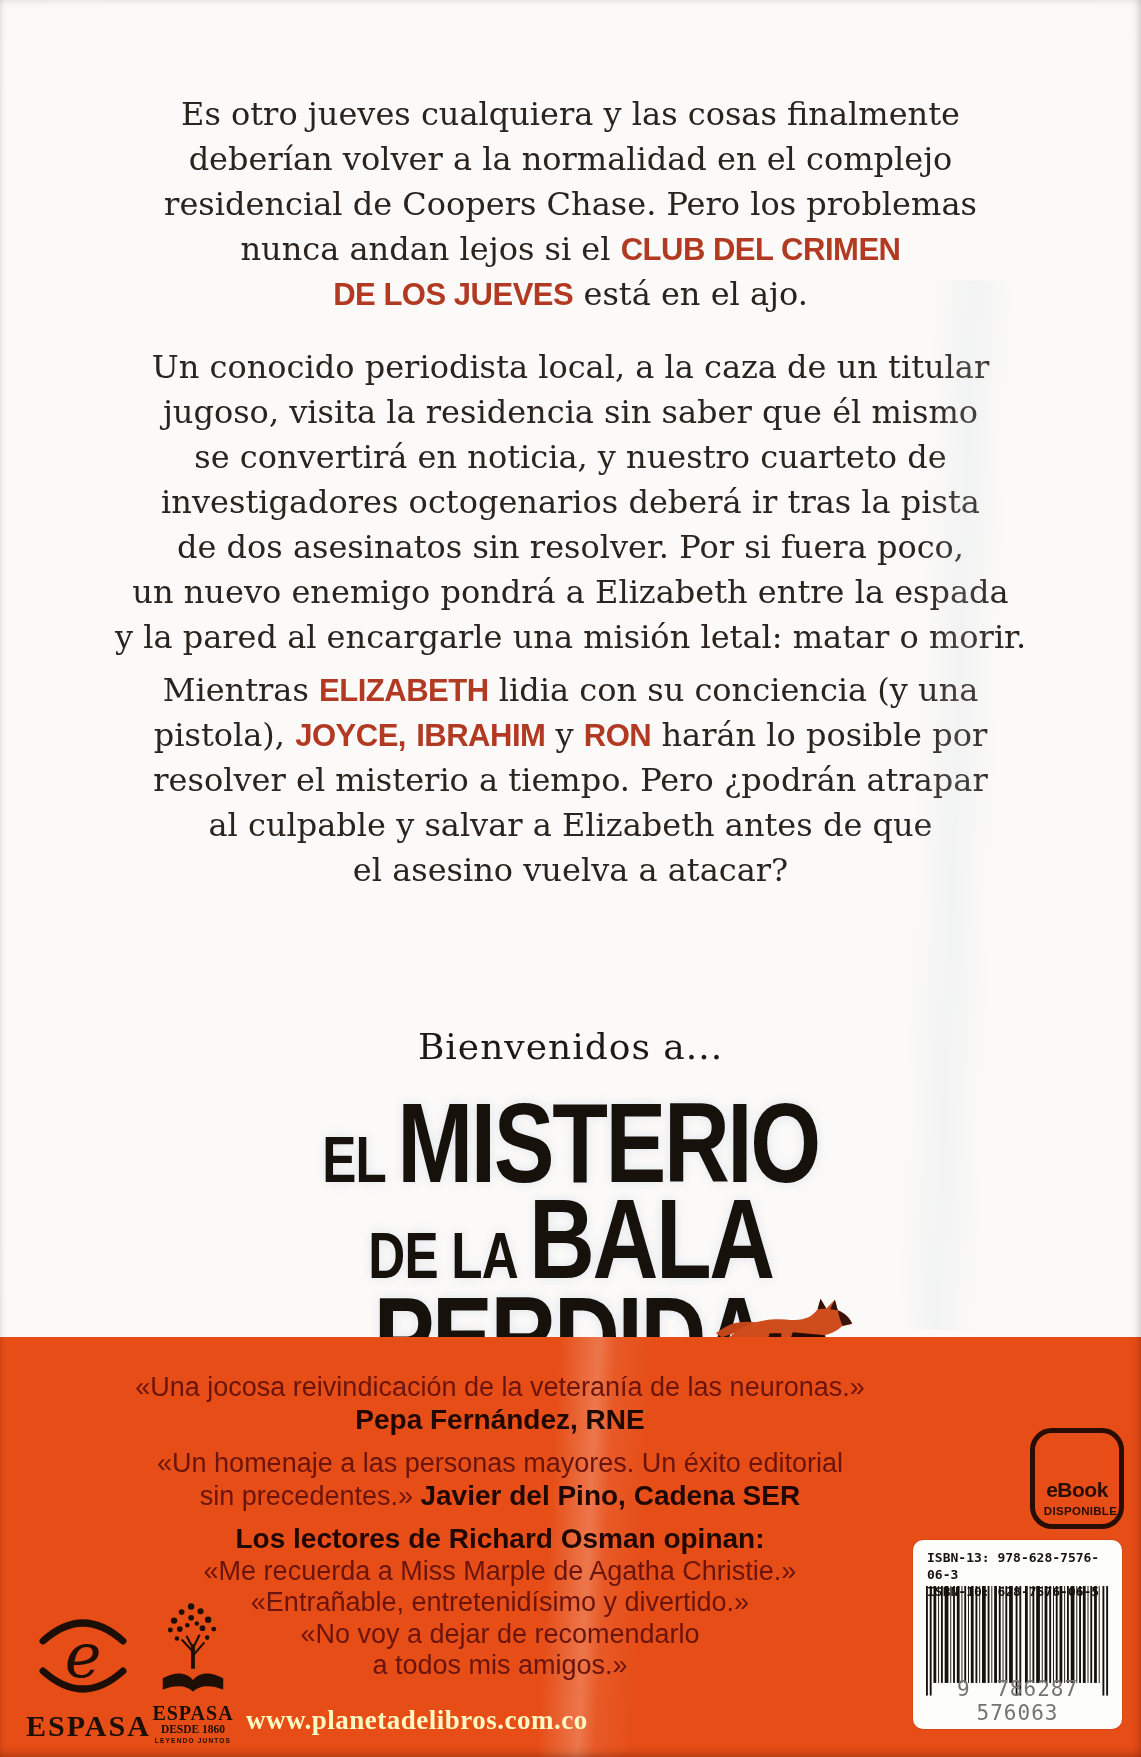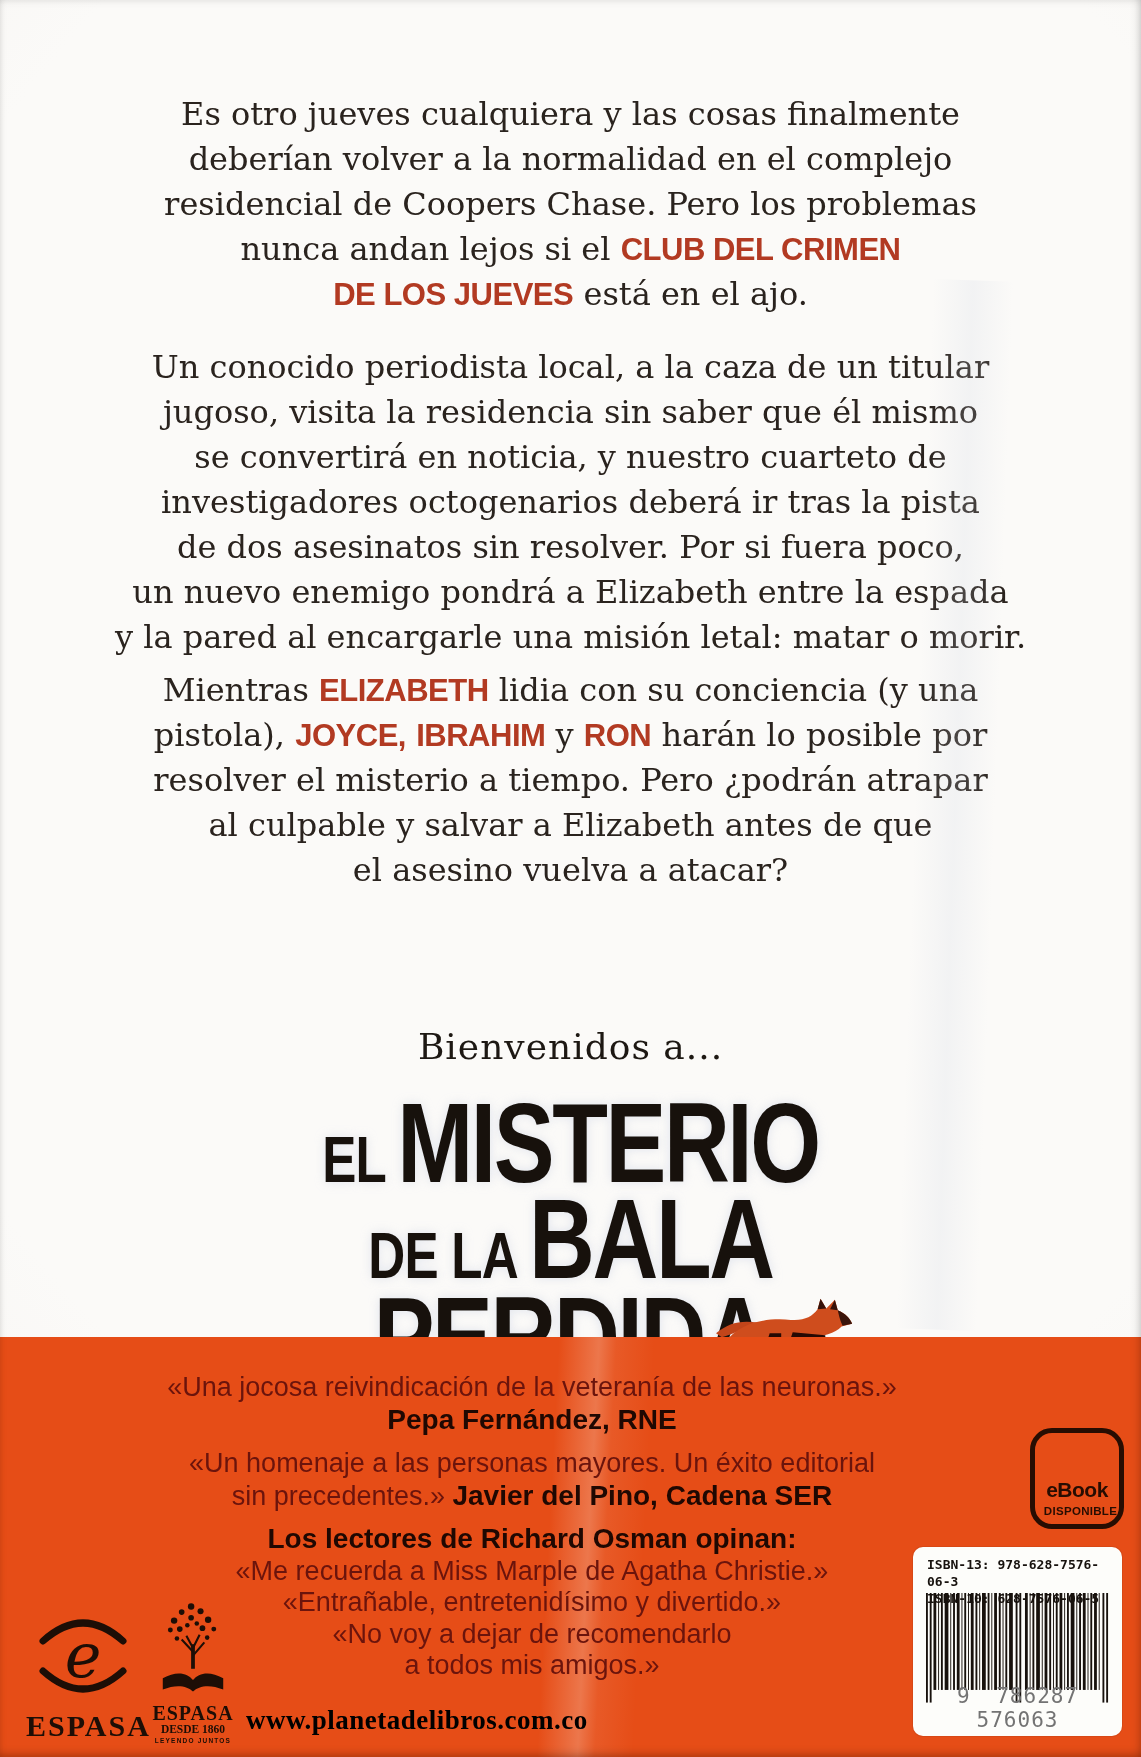--- a/index.html
+++ b/index.html
@@ -52,51 +52,51 @@
   .crease-white{position:absolute;left:915px;top:280px;width:80px;height:1050px;z-index:4;
     background:linear-gradient(90deg,transparent,rgba(205,212,224,.20),transparent);transform:rotate(2deg);}
   
   .band{position:absolute;left:0;top:1337px;width:100%;height:420px;background:var(--orange);z-index:10;}
   .band-glare{position:absolute;left:548px;top:0;width:96px;height:420px;
     background:linear-gradient(90deg,transparent,rgba(255,238,226,.26) 42%,rgba(255,238,226,.08) 60%,transparent);
     transform:skewX(-3deg);}
   .quotes{position:absolute;top:0;left:0;width:1000px;text-align:center;
     font-family:"Liberation Sans",sans-serif;color:var(--maroon);}
   .quotes .tline{white-space:nowrap;}
-  .qblock{position:absolute;left:0;width:100%;font-size:27px;line-height:31.5px;padding-left:32px;}
+  .qblock{position:absolute;left:0;width:100%;font-size:27px;line-height:31.5px;}
   #q1{top:35px;}
   #q2{top:111px;}
   #q3{top:186px;}
   .tline span.strong{font-weight:700;color:var(--band-ink);font-size:28px;}
   
   .ebook{position:absolute;left:1030px;top:91px;width:84px;height:84px;
     border:5px solid #270d02;border-radius:22px;color:#270d02;
     display:flex;flex-direction:column;align-items:center;justify-content:flex-end;padding-bottom:7px;
     font-family:"Liberation Sans",sans-serif;}
   .ebook-word{font-size:21px;font-weight:700;letter-spacing:-.5px;line-height:30px;}
   .ebook-sub{font-size:11.5px;font-weight:700;letter-spacing:.3px;margin-left:7px;}
   
-  .barcode-box{position:absolute;left:913px;top:210px;width:209px;height:189px;
+  .barcode-box{position:absolute;left:913px;top:203px;width:209px;height:189px;
     background:#fdfdfa;border-radius:10px;box-shadow:0 0 0 1px rgba(0,0,0,.06);}
   .isbns{position:absolute;top:9px;left:14px;text-align:left;
     font-family:"DejaVu Sans Mono",monospace;font-weight:700;font-size:13px;line-height:17px;color:#17120e;letter-spacing:0;}
   .bars{position:absolute;left:13px;top:46px;width:183px;height:118px;}
   .bc-digits{position:absolute;bottom:4px;left:0;width:100%;text-align:center;
     font-family:"DejaVu Sans Mono",monospace;font-size:21px;color:#737373;word-spacing:12px;letter-spacing:1px;}
   
   .espasa{position:absolute;left:26px;top:274px;width:114px;text-align:center;color:#1d0e06;}
   .espasa svg{width:100px;height:92px;}
   .espasa-word{font-family:"Liberation Serif",serif;font-weight:700;font-size:30px;letter-spacing:2px;margin-top:2px;}
   .imprint{position:absolute;left:150px;top:260px;width:86px;text-align:center;color:#1d0e06;}
   .imprint svg{width:80px;height:102px;}
   .imp-name{font-family:"Liberation Serif",serif;font-weight:700;font-size:20px;letter-spacing:1px;line-height:20px;}
   .imp-sub{font-family:"Liberation Serif",serif;font-weight:700;font-size:11.5px;line-height:13px;}
   .imp-tag{font-family:"Liberation Sans",sans-serif;font-weight:700;font-size:6.5px;letter-spacing:1.2px;line-height:10px;}
   .website{position:absolute;left:246px;top:368px;font-family:"Liberation Serif",serif;
-    font-weight:700;font-size:27px;letter-spacing:.5px;color:#000000;}
+    font-weight:700;font-size:27px;letter-spacing:.5px;color:#fef9c3;}
 </style>
 </head>
 <body>
 
 <div class="page">
 
   <div class="syn" id="para1">
       <div class="tline"><span>Es otro jueves cualquiera y las cosas finalmente</span></div>
       <div class="tline"><span>deberían volver a la normalidad en el complejo</span></div>
       <div class="tline"><span>residencial de Coopers Chase. Pero los problemas</span></div>

